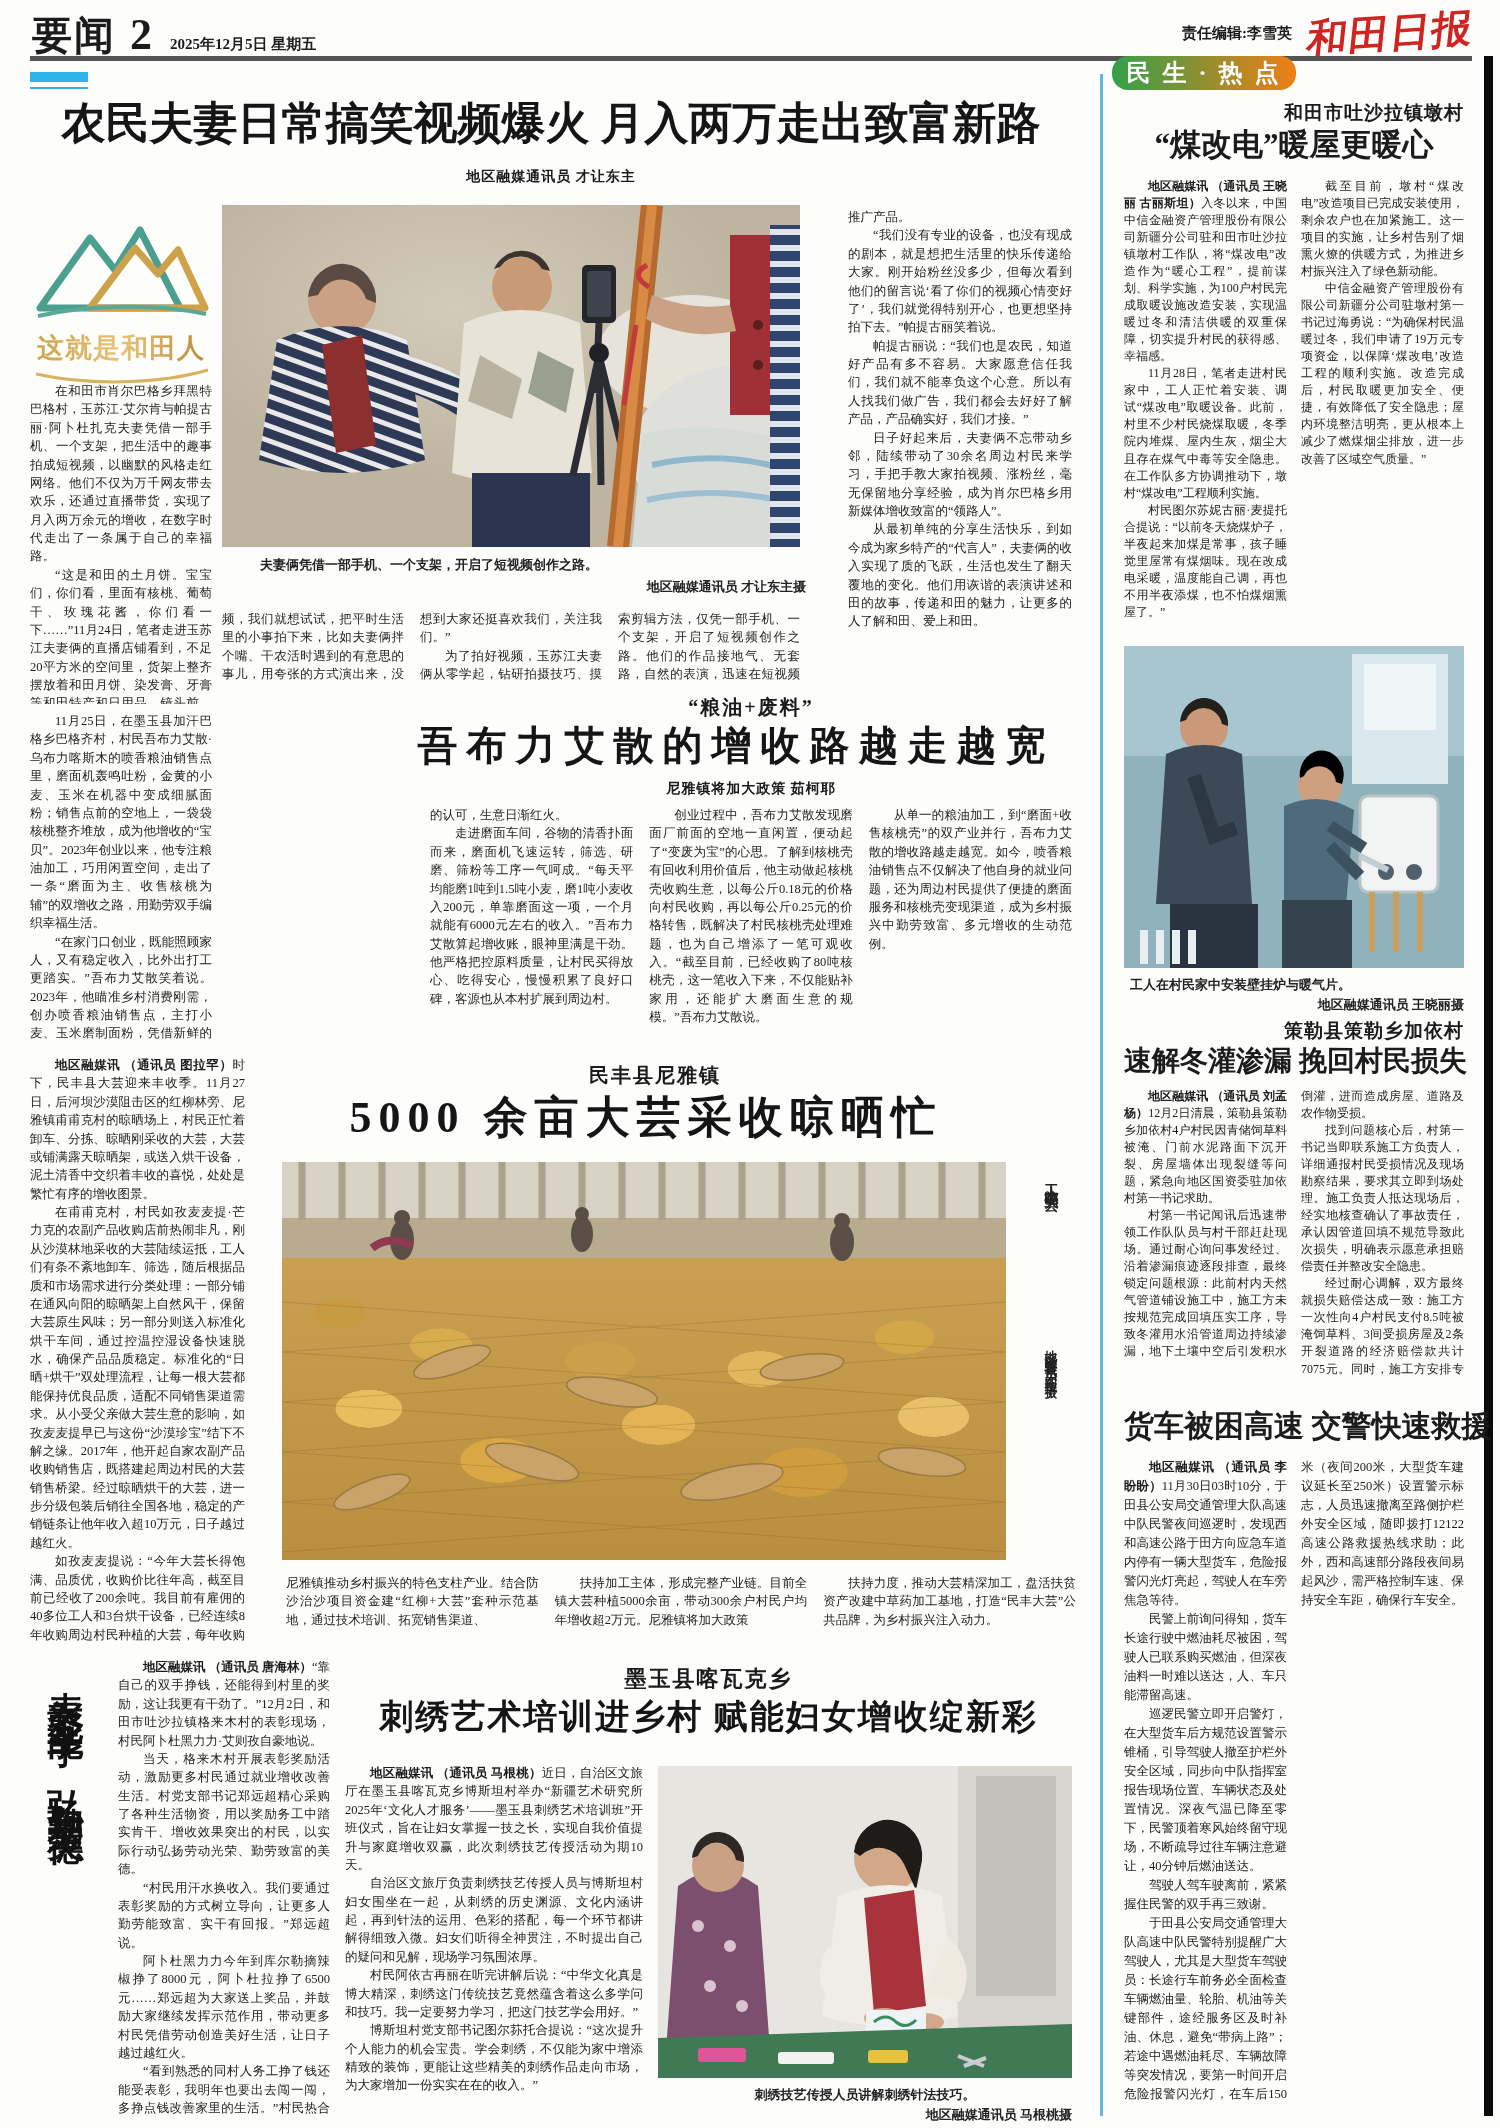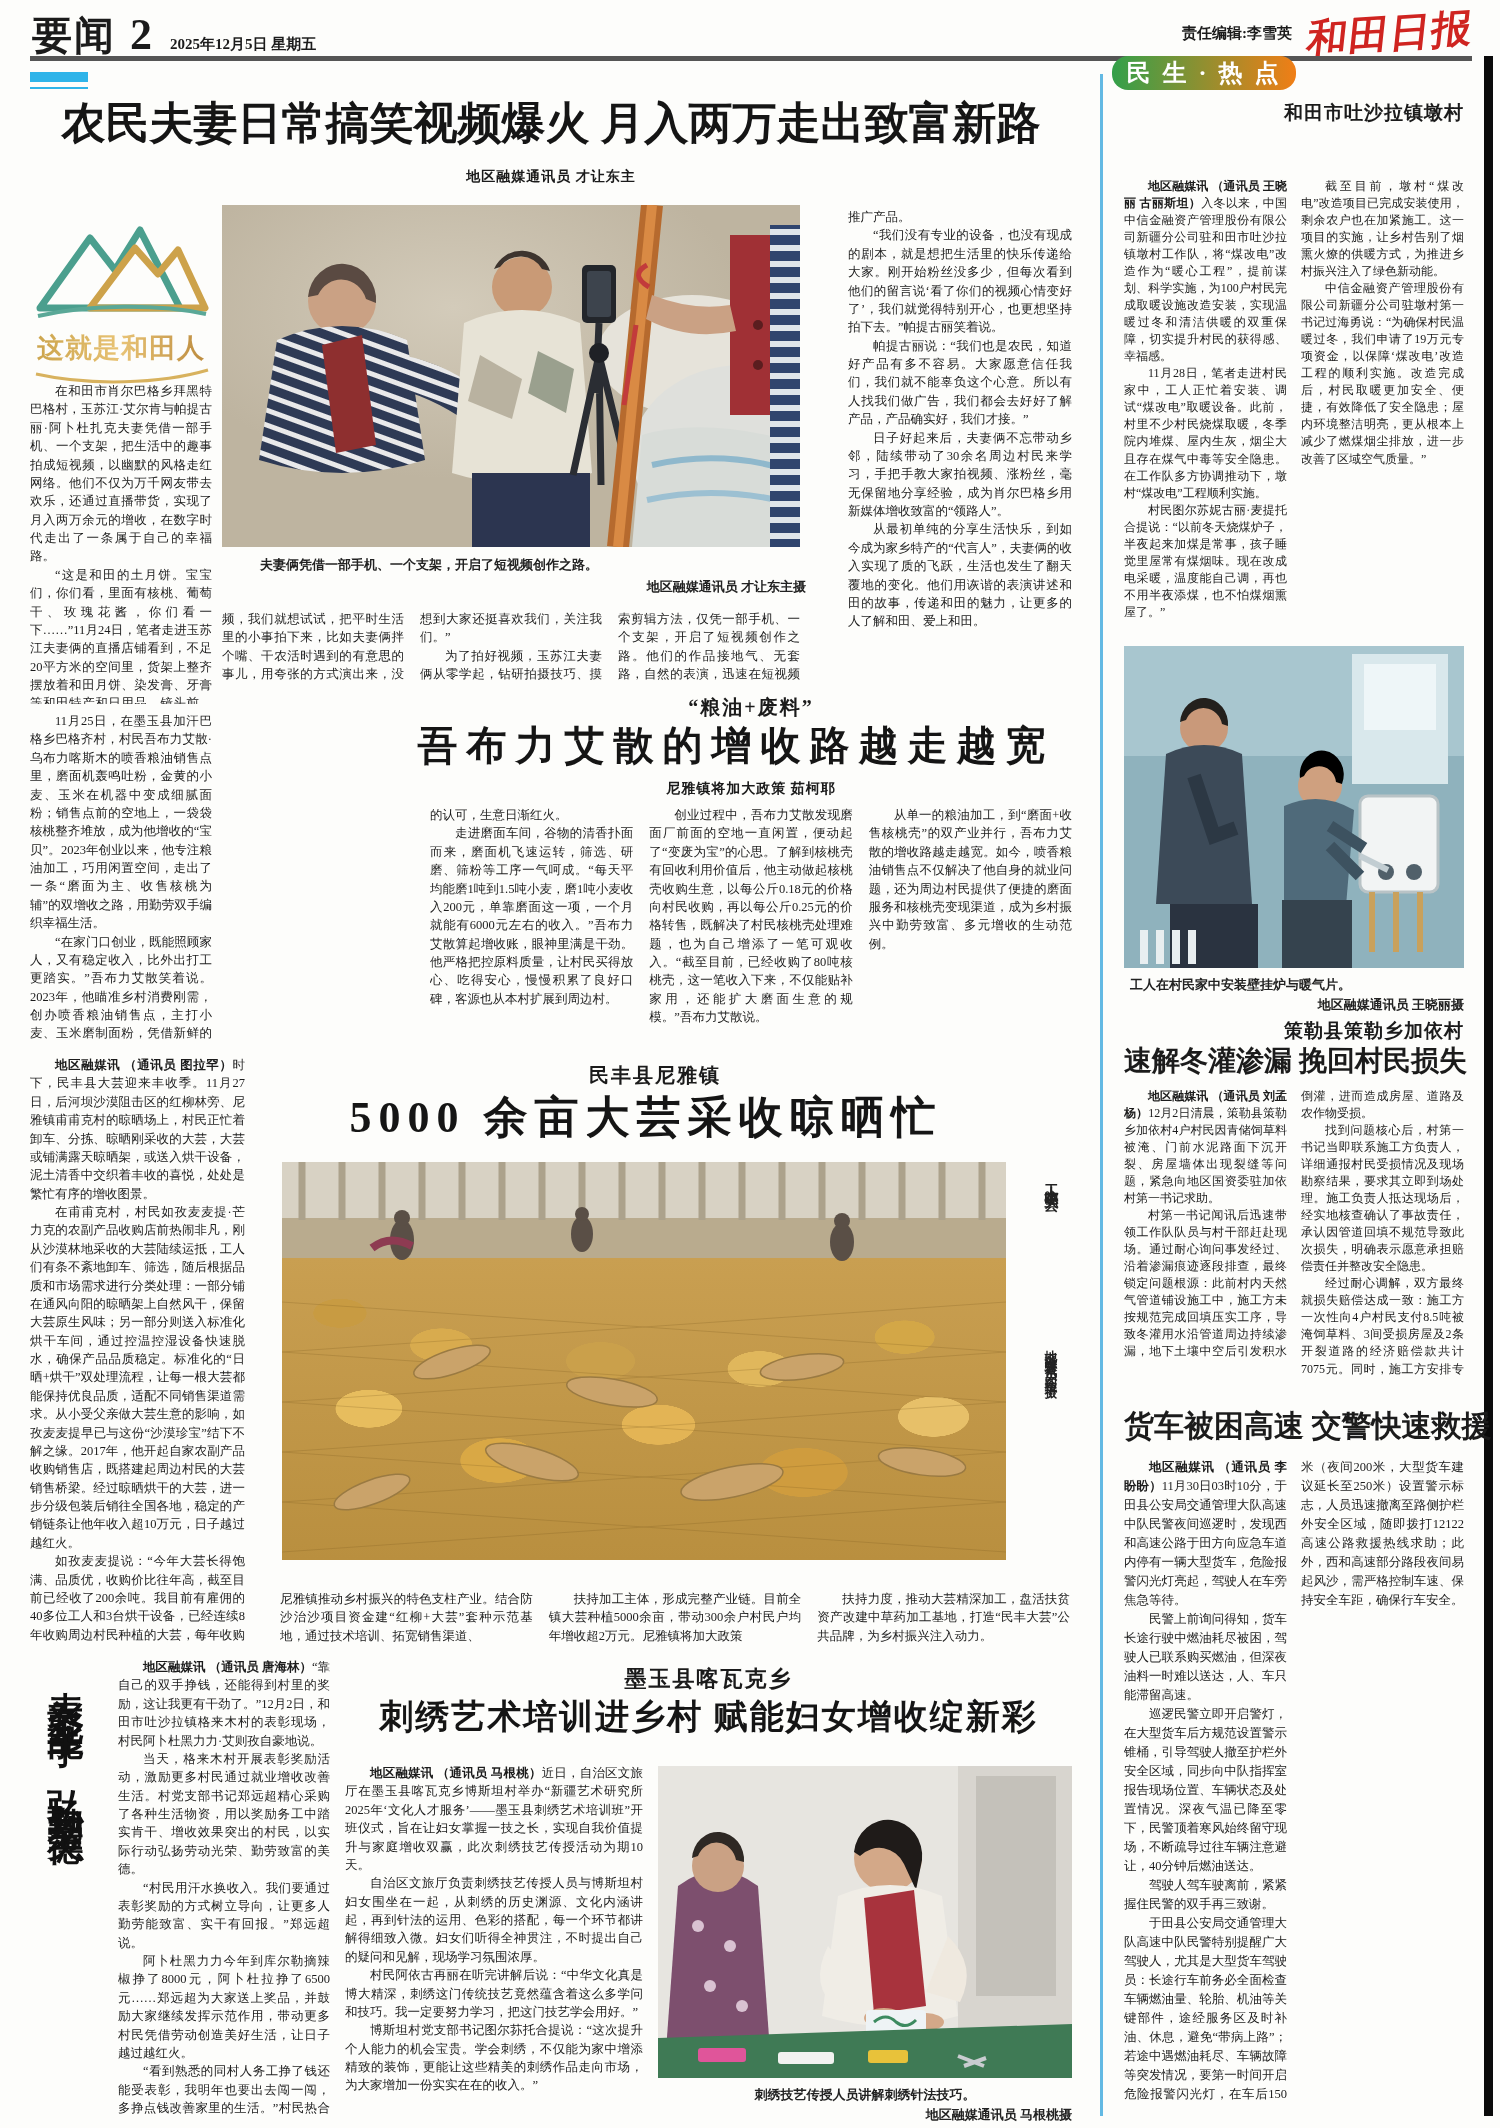--- a/index.html
+++ b/index.html
@@ -232,21 +232,21 @@
         <ellipse cx="520" cy="205" rx="42" ry="12" transform="rotate(-8 520 205)"></ellipse>
         <ellipse cx="250" cy="300" rx="48" ry="14" transform="rotate(16 250 300)"></ellipse>
         <ellipse cx="450" cy="320" rx="52" ry="15" transform="rotate(-12 450 320)"></ellipse>
         <ellipse cx="640" cy="300" rx="44" ry="13" transform="rotate(8 640 300)"></ellipse>
         <ellipse cx="90 " cy="330" rx="40" ry="12" transform="rotate(-20 90 330)"></ellipse>
       </g>
     </svg>
   </div>
   <div class="abs vtext" style="left:1042px;top:1172px;height:170px;">工人晾晒大芸。</div>
   <div class="abs vtext" style="left:1042px;top:1340px;height:220px;font-size:12.5px;">地区融媒通讯员 图拉罕摄</div>
-  <div class="abs bodytext cols3 cont" style="left:280px;top:1574px;width:790px;height:74px;margin-top:16px;">
+  <div class="abs bodytext cols3 cont" style="left:286px;top:1574px;width:790px;height:74px;">
       <p class="para">尼雅镇推动乡村振兴的特色支柱产业。结合防沙治沙项目资金建“红柳+大芸”套种示范基地，通过技术培训、拓宽销售渠道、</p>
       <p class="para">扶持加工主体，形成完整产业链。目前全镇大芸种植5000余亩，带动300余户村民户均年增收超2万元。尼雅镇将加大政策</p>
       <p class="para">扶持力度，推动大芸精深加工，盘活扶贫资产改建中草药加工基地，打造“民丰大芸”公共品牌，为乡村振兴注入动力。</p>
     </div>
 
   <div class="abs vheadline" style="left:36px;top:1662px;height:452px;">
     <span>表彰务工能手</span>
     <span style="margin-top:34px;display:inline-block;">弘扬勤劳美德</span>
   </div>
   <div class="abs bodytext" style="left:118px;top:1658px;width:212px;height:458px;">
@@ -302,20 +302,21 @@
   </div>
   <div class="abs caption" style="left:658px;top:2086px;width:414px;text-align:center;">刺绣技艺传授人员讲解刺绣针法技巧。</div>
   <div class="abs credit" style="left:658px;top:2106px;width:414px;">地区融媒通讯员  马根桃摄</div>
 
   <div class="abs sb-line" style="left:1100px;top:74px;height:2042px;"></div>
   <div class="abs sb-tab" style="left:1112px;top:56px;width:184px;height:34px;">
     <span>民 生 · 热 点</span>
   </div>
 
   <div class="abs sb-kicker" style="left:1124px;top:100px;width:340px;">和田市吐沙拉镇墩村</div>
+  <div class="abs sb-headline" style="left:1124px;top:124px;width:340px;font-size:31px;">“煤改电”暖屋更暖心</div>
   <div class="abs bodytext sb-body cols2" style="left:1124px;top:178px;width:340px;height:460px;">
     <p class="para"><strong class="lead">地区融媒讯 （通讯员 王晓丽 古丽斯坦）</strong><span>入冬以来，中国中信金融资产管理股份有限公司新疆分公司驻和田市吐沙拉镇墩村工作队，将“煤改电”改造作为“暖心工程”，提前谋划、科学实施，为100户村民完成取暖设施改造安装，实现温暖过冬和清洁供暖的双重保障，切实提升村民的获得感、幸福感。</span></p>
   <p class="para">11月28日，笔者走进村民家中，工人正忙着安装、调试“煤改电”取暖设备。此前，村里不少村民烧煤取暖，冬季院内堆煤、屋内生灰，烟尘大且存在煤气中毒等安全隐患。在工作队多方协调推动下，墩村“煤改电”工程顺利实施。</p>
       <p class="para">村民图尔苏妮古丽·麦提托合提说：“以前冬天烧煤炉子，半夜起来加煤是常事，孩子睡觉里屋常有煤烟味。现在改成电采暖，温度能自己调，再也不用半夜添煤，也不怕煤烟熏屋了。”</p>
       <p class="para">截至目前，墩村“煤改电”改造项目已完成安装使用，剩余农户也在加紧施工。这一项目的实施，让乡村告别了烟熏火燎的供暖方式，为推进乡村振兴注入了绿色新动能。</p>
       <p class="para">中信金融资产管理股份有限公司新疆分公司驻墩村第一书记过海勇说：“为确保村民温暖过冬，我们申请了19万元专项资金，以保障‘煤改电’改造工程的顺利实施。改造完成后，村民取暖更加安全、便捷，有效降低了安全隐患；屋内环境整洁明亮，更从根本上减少了燃煤烟尘排放，进一步改善了区域空气质量。”</p>
     </div>
   <div class="abs photo" style="left:1124px;top:646px;width:340px;height:322px;background:#87a9b5;">
     <svg width="340" height="322" viewBox="0 0 340 322">
       <rect width="340" height="322" fill="#8fb2bd"></rect>

